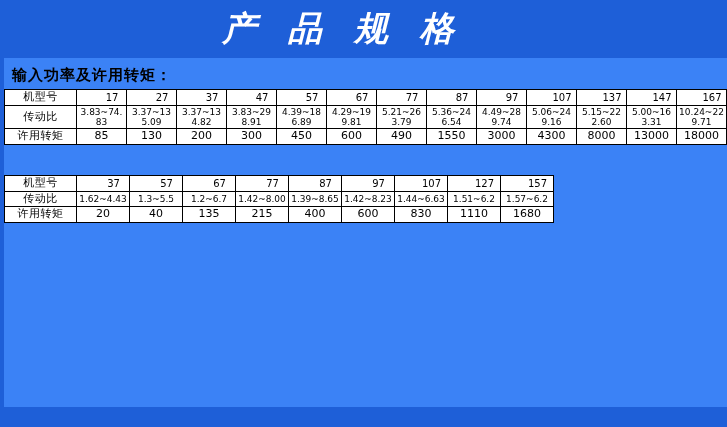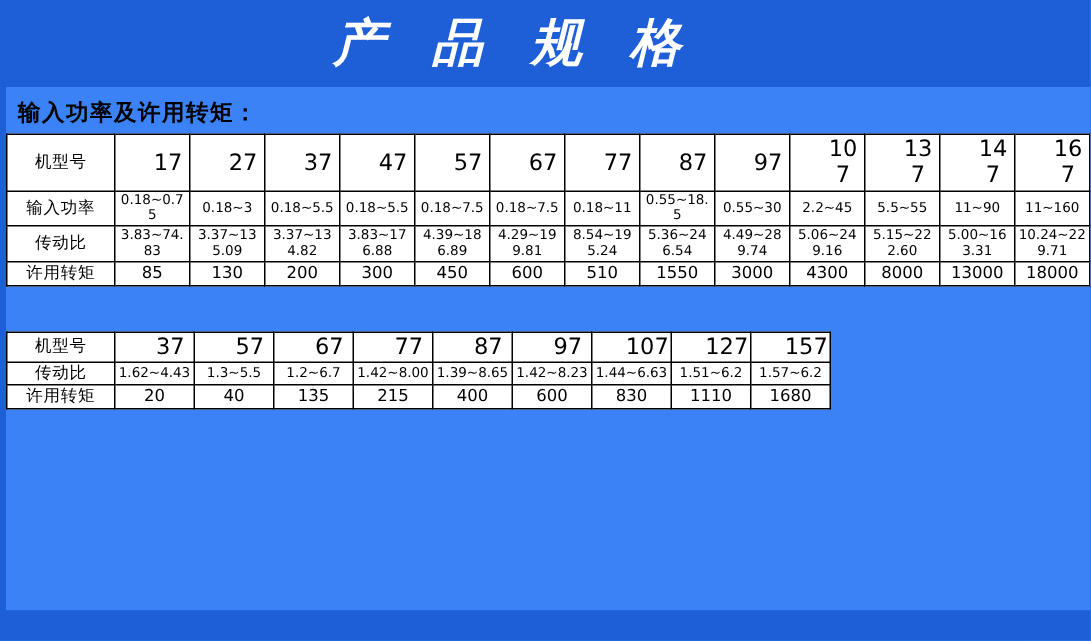--- a/index.html
+++ b/index.html
@@ -72,21 +72,21 @@
     padding: 1px 1px;
     line-height: 1.15;
     word-break: break-all;
   }
   table.spec td.rowhdr {
     font-size: 11px;
     letter-spacing: 0.5px;
     font-weight: normal;
   }
   table.spec td.modelno {
-    font-size: 15px;
+    font-size: 10px;
     padding-left: 22px;
   }
   table.spec td.torque {
     font-size: 11px;
   }
   table.spec td.merged {
     font-size: 11px;
     letter-spacing: 4px;
   }
   
@@ -138,60 +138,44 @@
           <td class="modelno">67</td>
           <td class="modelno">77</td>
           <td class="modelno">87</td>
           <td class="modelno">97</td>
           <td class="modelno">107</td>
           <td class="modelno">137</td>
           <td class="modelno">147</td>
           <td class="modelno">167</td>
         </tr>
         <tr>
-          <td class="rowhdr">输入功率</td>
-          <td>0.18~0.75</td>
-          <td>0.18~3</td>
-          <td>0.18~5.5</td>
-          <td>0.18~5.5</td>
-          <td>0.18~7.5</td>
-          <td>0.18~7.5</td>
-          <td>0.18~11</td>
-          <td>0.55~18.5</td>
-          <td>0.55~30</td>
-          <td>2.2~45</td>
-          <td>5.5~55</td>
-          <td>11~90</td>
-          <td>11~160</td>
-        </tr>
-        <tr>
           <td class="rowhdr">传动比</td>
           <td>3.83~74.83</td>
           <td>3.37~135.09</td>
           <td>3.37~134.82</td>
-          <td>3.83~176.88</td>
+          <td>3.83~298.91</td>
           <td>4.39~186.89</td>
           <td>4.29~199.81</td>
-          <td>8.54~195.24</td>
+          <td>5.21~263.79</td>
           <td>5.36~246.54</td>
           <td>4.49~289.74</td>
           <td>5.06~249.16</td>
           <td>5.15~222.60</td>
           <td>5.00~163.31</td>
           <td>10.24~229.71</td>
         </tr>
         <tr>
           <td class="rowhdr">许用转矩</td>
           <td class="torque">85</td>
           <td class="torque">130</td>
           <td class="torque">200</td>
           <td class="torque">300</td>
           <td class="torque">450</td>
           <td class="torque">600</td>
-          <td class="torque">510</td>
+          <td class="torque">490</td>
           <td class="torque">1550</td>
           <td class="torque">3000</td>
           <td class="torque">4300</td>
           <td class="torque">8000</td>
           <td class="torque">13000</td>
           <td class="torque">18000</td>
         </tr>
       </tbody>
     </table>
 

